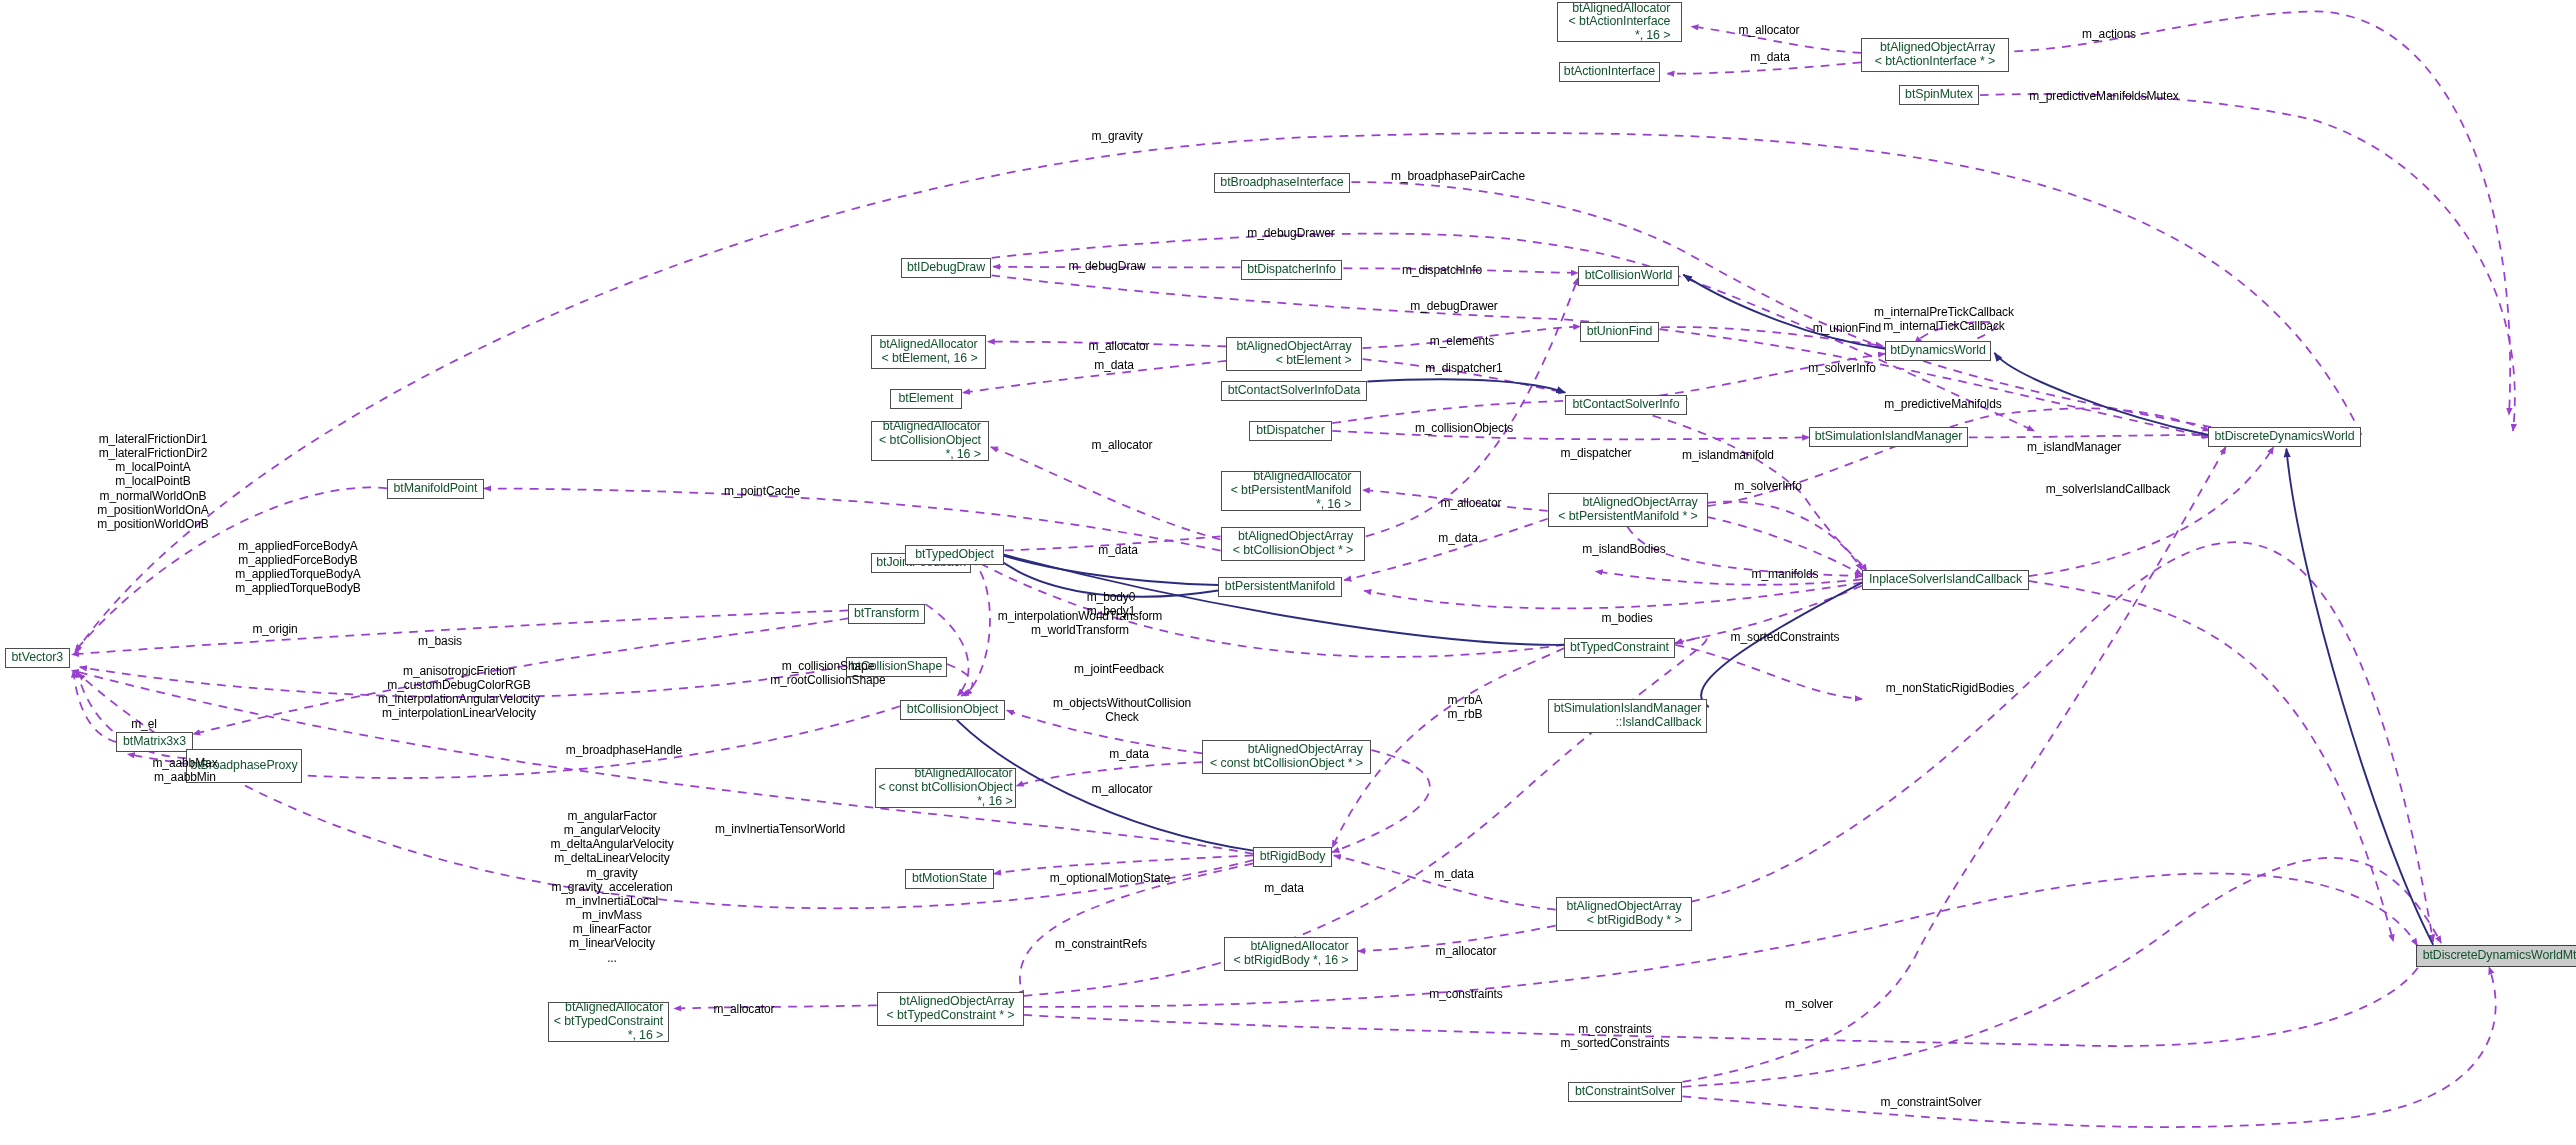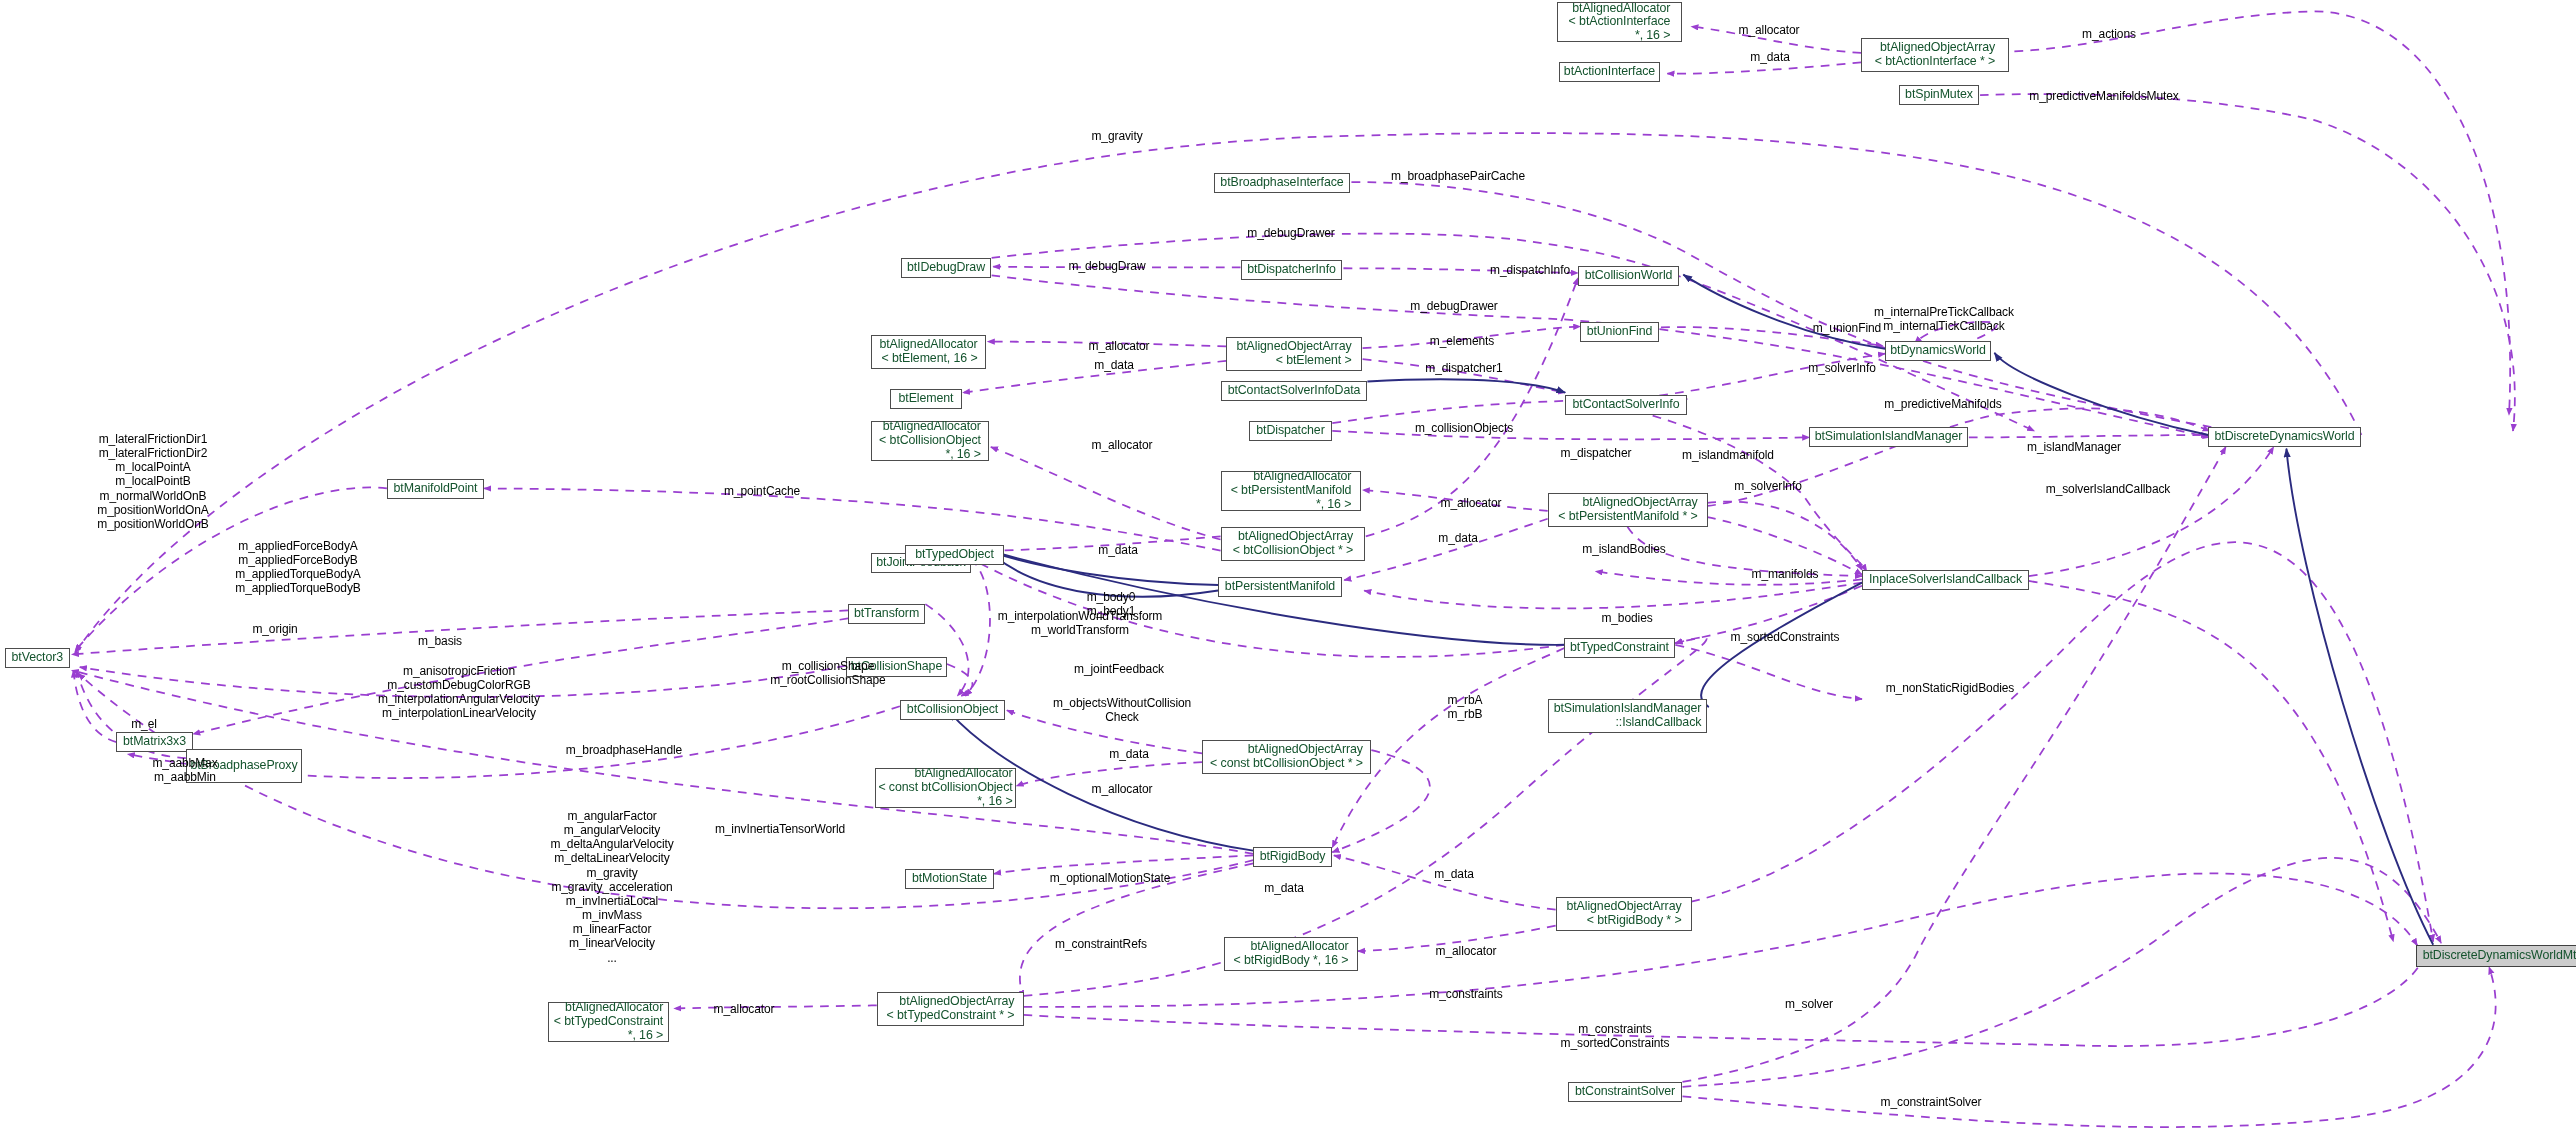--- a/index.html
+++ b/index.html
@@ -233,21 +233,21 @@
 *, 16 &gt;</div>
     <div class="node" style="left: 1568px; top: 1082px; width: 114px; height: 20px;">btConstraintSolver</div>
     <div class="elabel" style="left: 1769px; top: 29.5px;">m_allocator</div>
     <div class="elabel" style="left: 2109px; top: 34px;">m_actions</div>
     <div class="elabel" style="left: 1770px; top: 57px;">m_data</div>
     <div class="elabel" style="left: 2104px; top: 96px;">m_predictiveManifoldsMutex</div>
     <div class="elabel" style="left: 1117px; top: 136px;">m_gravity</div>
     <div class="elabel" style="left: 1458px; top: 176px;">m_broadphasePairCache</div>
     <div class="elabel" style="left: 1291px; top: 233px;">m_debugDrawer</div>
     <div class="elabel" style="left: 1107px; top: 266px;">m_debugDraw</div>
-    <div class="elabel" style="left: 1524px; top: 270px; padding-left: 12px;">m_dispatchInfo</div>
+    <div class="elabel" style="left: 1436px; top: 270px; padding-left: 12px;">m_dispatchInfo</div>
     <div class="elabel" style="left: 1944px; top: 319px;">m_internalPreTickCallback
 m_internalTickCallback</div>
     <div class="elabel" style="left: 1454px; top: 306px;">m_debugDrawer</div>
     <div class="elabel" style="left: 1847px; top: 328px;">m_unionFind</div>
     <div class="elabel" style="left: 153px; top: 482px;">m_lateralFrictionDir1
 m_lateralFrictionDir2
 m_localPointA
 m_localPointB
 m_normalWorldOnB
 m_positionWorldOnA

